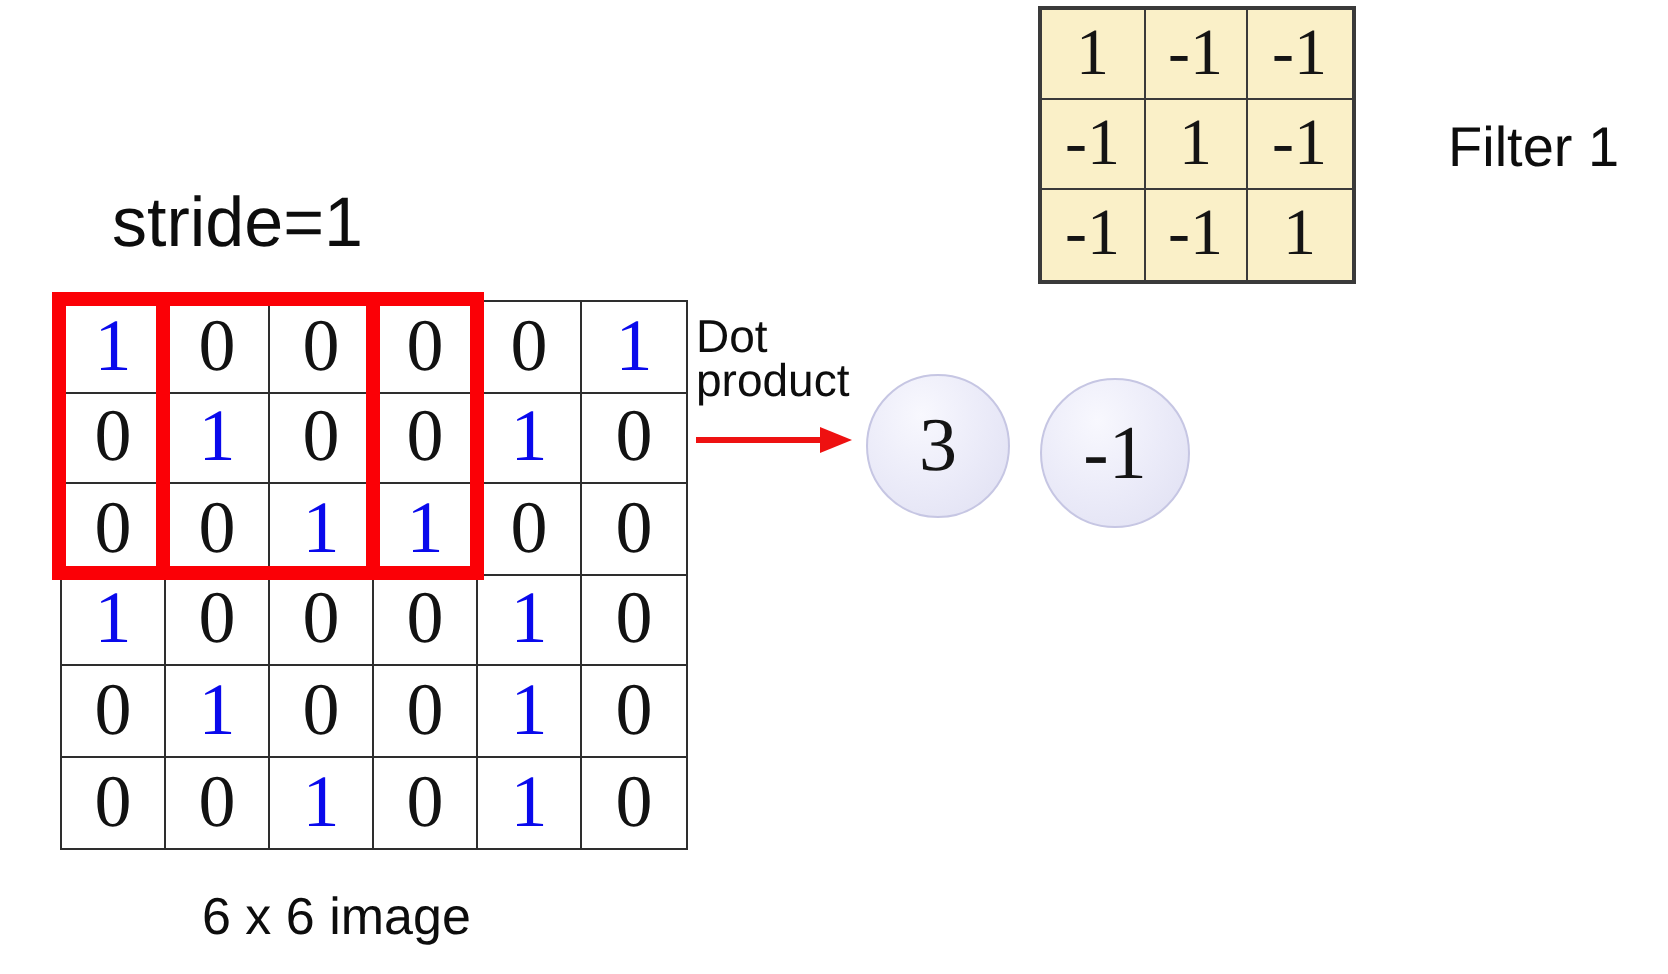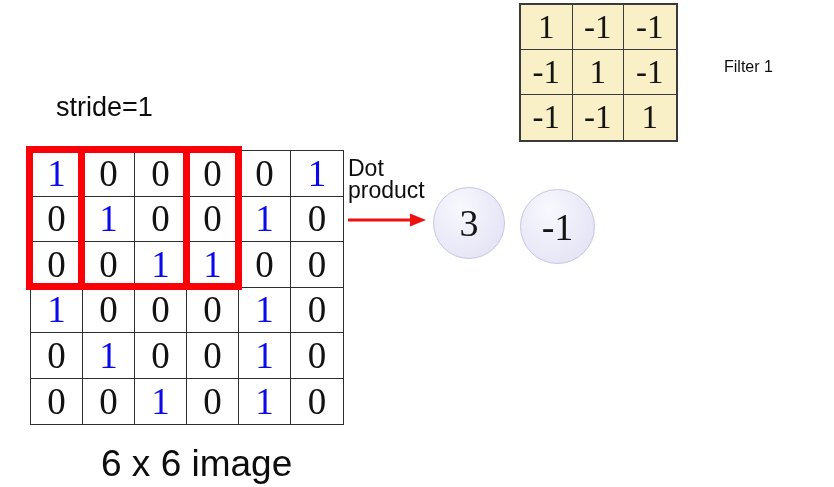--- a/index.html
+++ b/index.html
@@ -8,23 +8,23 @@
     position: relative;
     background: #ffffff;
     overflow: hidden;
     font-family: "Liberation Sans", sans-serif;
     color: #0d0d0d;
   }
 
   .abs { position: absolute; }
 
   
-  .stride-label   { left: 56px;  top: 92px;  font-size: 27px; }
-  .filter-label   { left: 724px; top: 58px;  font-size: 16px; }
-  .caption-label  { left: 101px; top: 443px; font-size: 37px; }
+  .stride-label   { left: 56px;  top: 92px;  font-size: 35px; }
+  .filter-label   { left: 724px; top: 58px;  font-size: 28px; }
+  .caption-label  { left: 101px; top: 443px; font-size: 26px; }
   .dotprod-label  { left: 348px; top: 157px; font-size: 23px; line-height: 22px; }
 
   
   .filter-table {
     left: 519px; top: 3px;
     display: grid;
     grid-template-columns: repeat(3, 51.5px);
     grid-auto-rows: 45px;
     border: 2px solid #3a3a3a;
     background: #3a3a3a;

